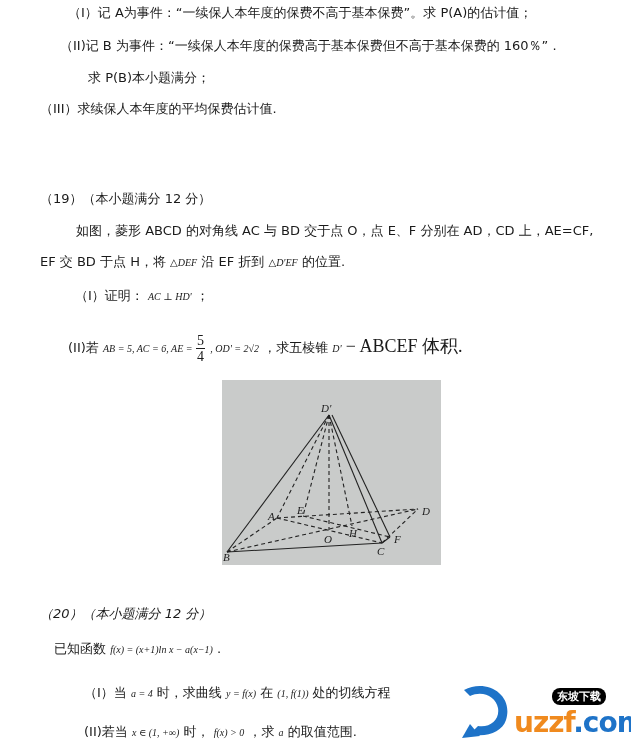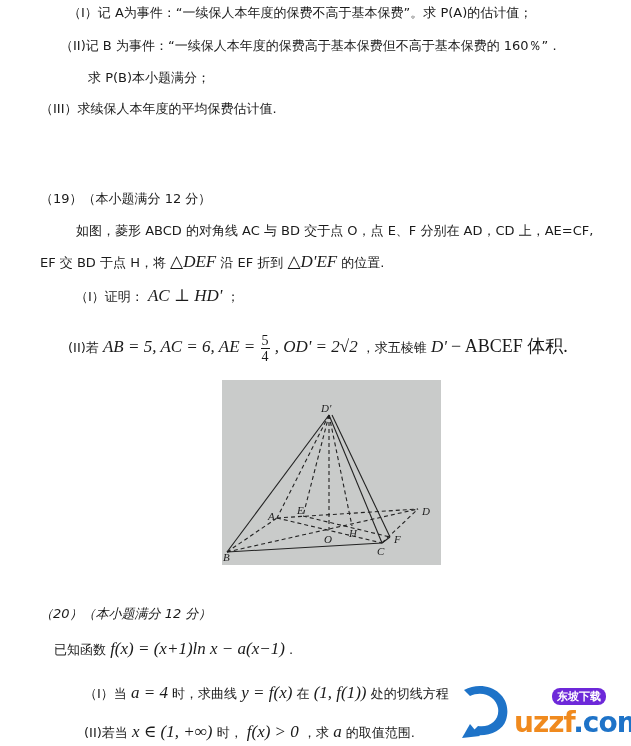--- a/index.html
+++ b/index.html
@@ -2,35 +2,35 @@
 <html><head>
   <meta charset="utf-8">
   <style>
     html, body { margin: 0; padding: 0; background: #ffffff; }
     body {
       width: 631px; height: 746px; position: relative; overflow: hidden;
       font-family: "DejaVu Sans", "Liberation Sans", sans-serif;
       color: #1a1a1a; font-size: 13px;
     }
     .line { position: absolute; white-space: nowrap; line-height: 18px; }
-    .math { font-family: "Liberation Serif", "DejaVu Serif", serif; font-style: italic; font-size: 17px; }
+    .math { font-family: "Liberation Serif", "DejaVu Serif", serif; font-style: italic; font-size: 10px; }
     .rm { font-family: "Liberation Serif", "DejaVu Serif", serif; font-size: 18px; }
     .frac { display: inline-block; vertical-align: middle; text-align: center; font-family: "Liberation Serif", serif; font-size: 14px; line-height: 15px; margin: 0 1px; }
     .frac span { display: block; }
     .frac .num { border-bottom: 1px solid #1a1a1a; padding: 0 1px; }
     .figure {
       position: absolute; left: 222px; top: 380px; width: 219px; height: 185px;
       background: #c9cbca;
     }
     .logo { position: absolute; left: 456px; top: 680px; width: 172px; height: 62px; }
     .logo-text { position: absolute; left: 58px; top: 26px; font-family: "DejaVu Sans", sans-serif; font-weight: bold; font-size: 28px; letter-spacing: -1px; }
     .logo-text .u { color: #f08a1e; }
     .logo-text .com { color: #1e73c8; }
     .logo-badge {
-      position: absolute; left: 96px; top: 8px; background: #6d28d9; color: #fff;
+      position: absolute; left: 96px; top: 8px; background: #000000; color: #fff;
       font-size: 11px; font-weight: bold; padding: 1px 5px; border-radius: 8px;
     }
   </style>
 </head>
 <body>
 
 <div class="line" style="left:68px; top:4px;">（I）记 A为事件：“一续保人本年度的保费不高于基本保费”。求 P(A)的估计值；</div>
 <div class="line" style="left:60px; top:37px;">（II)记 B 为事件：“一续保人本年度的保费高于基本保费但不高于基本保费的 160％” .</div>
 <div class="line" style="left:88px; top:69px;">求 P(B)本小题满分；</div>
 <div class="line" style="left:40px; top:100px;">（III）求续保人本年度的平均保费估计值.</div>

